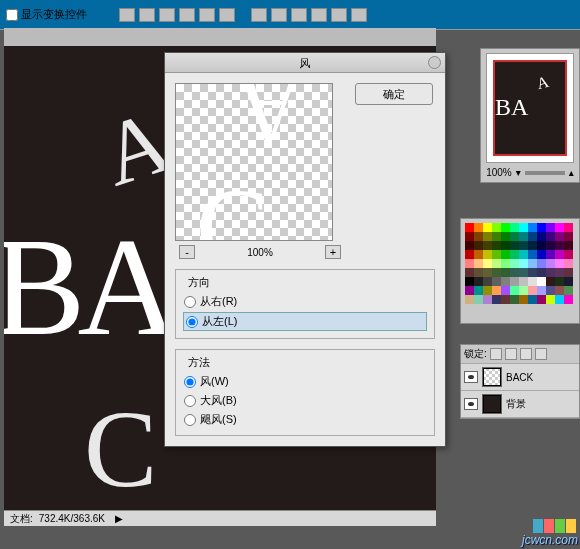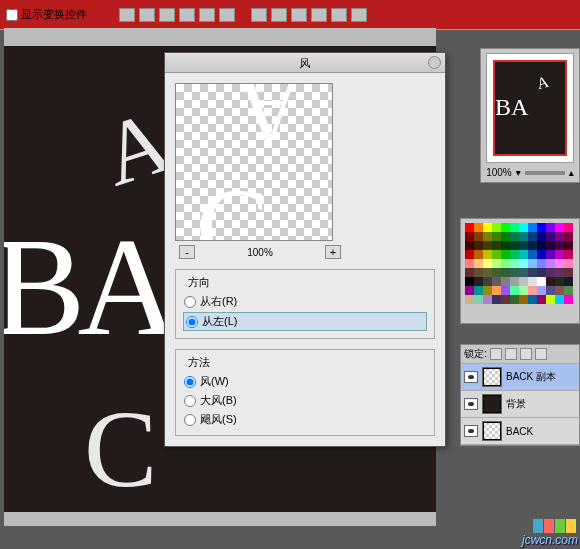--- a/index.html
+++ b/index.html
@@ -1,18 +1,18 @@
 <!DOCTYPE html>
 <html><head>
 <meta charset="utf-8">
 <style>
 * { box-sizing: border-box; margin: 0; padding: 0; font-family: "Microsoft YaHei", sans-serif; }
 body { background: #595959; width: 580px; height: 549px; overflow: hidden; position: relative; font-size: 11px; color: #000; }
 
-.topbar { background: #b91c1c; height: 30px; display: flex; align-items: center; padding: 9px 6px; gap: 12px; border-bottom: 1px solid #999; }
+.topbar { background: #0369a1; height: 30px; display: flex; align-items: center; padding: 9px 6px; gap: 12px; border-bottom: 1px solid #999; }
 .topbar .chk { display: flex; align-items: center; gap: 3px; }
 .topbar .chk input { width: 12px; height: 12px; }
 .topbar .tbicons { display: flex; gap: 4px; margin-left: 20px; }
 .topbar .tbicons span { width: 16px; height: 14px; background: #c0c0c0; border: 1px solid #888; }
 
 .workspace { position: absolute; left: 4px; top: 28px; width: 432px; height: 498px; background: #bbb; }
 .doc-tab { position: absolute; left: 35px; top: 3px; font-size: 11px; color: #ddd; }
 .canvas-area { position: absolute; left: 0; top: 18px; width: 432px; height: 466px; background: #231a1a; overflow: hidden; }
 .big-text { position: absolute; color: #fff; font-family: Georgia, serif; font-size: 140px; font-weight: normal; letter-spacing: -8px; }
 .big-main { left: -12px; top: 160px; }
@@ -99,20 +99,25 @@
       <span></span>
       <span></span>
   </div>
 </div>
 
 <div class="workspace">
   <div class="canvas-area">
     <div class="ghost ghost-a">A</div>
     <div class="big-text big-main">BA</div>
     <div class="ghost ghost-c">C</div>
+  </div>
+  <div class="statusbar">
+    <span>文档:</span>
+    <span>732.4K/363.6K</span>
+    <span style="margin-left:4px">▶</span>
   </div>
 </div>
 
 <div class="nav-panel">
   <div class="nav-thumb">
     <div class="inner"></div>
     <div class="ghostsm">A</div>
     <div class="txt">BA</div>
   </div>
   <div class="nav-zoom">
@@ -238,34 +243,29 @@
 
 <div class="layers">
   <div class="lockrow">
     <span>锁定:</span>
     <span class="lockicon"></span>
     <span class="lockicon"></span>
     <span class="lockicon"></span>
     <span class="lockicon"></span>
   </div>
   <div id="layers-list">
-      <div class="layer-row sel">
+      <div class="layer-row">
         <span class="eye"></span>
         <span class="lthumb trans"></span>
-        <span>BACK 副本</span>
+        <span>BACK</span>
       </div>
       <div class="layer-row">
         <span class="eye"></span>
         <span class="lthumb solid"></span>
         <span>背景</span>
-      </div>
-      <div class="layer-row">
-        <span class="eye"></span>
-        <span class="lthumb trans"></span>
-        <span>BACK</span>
       </div>
     </div>
 </div>
 
 <div class="dialog">
   <div class="dlg-title">
     <span>风</span>
     <span class="close"></span>
   </div>
   <div class="dlg-body">
@@ -275,20 +275,21 @@
           <div class="letter la">A</div>
           <div class="letter lc">C</div>
         </div>
         <div class="zoom-ctrl">
           <span class="btn">-</span>
           <span class="pct">100%</span>
           <span class="btn">+</span>
         </div>
       </div>
       <div class="btns-col">
+        <button>确定</button>
       </div>
     </div>
 
     <div class="fieldset">
       <div class="legend">方向</div>
       <div id="directions">
           <label class="radio-row">
             <input type="radio" name="direction" style="">
             <span>从右(R)</span>
           </label>

